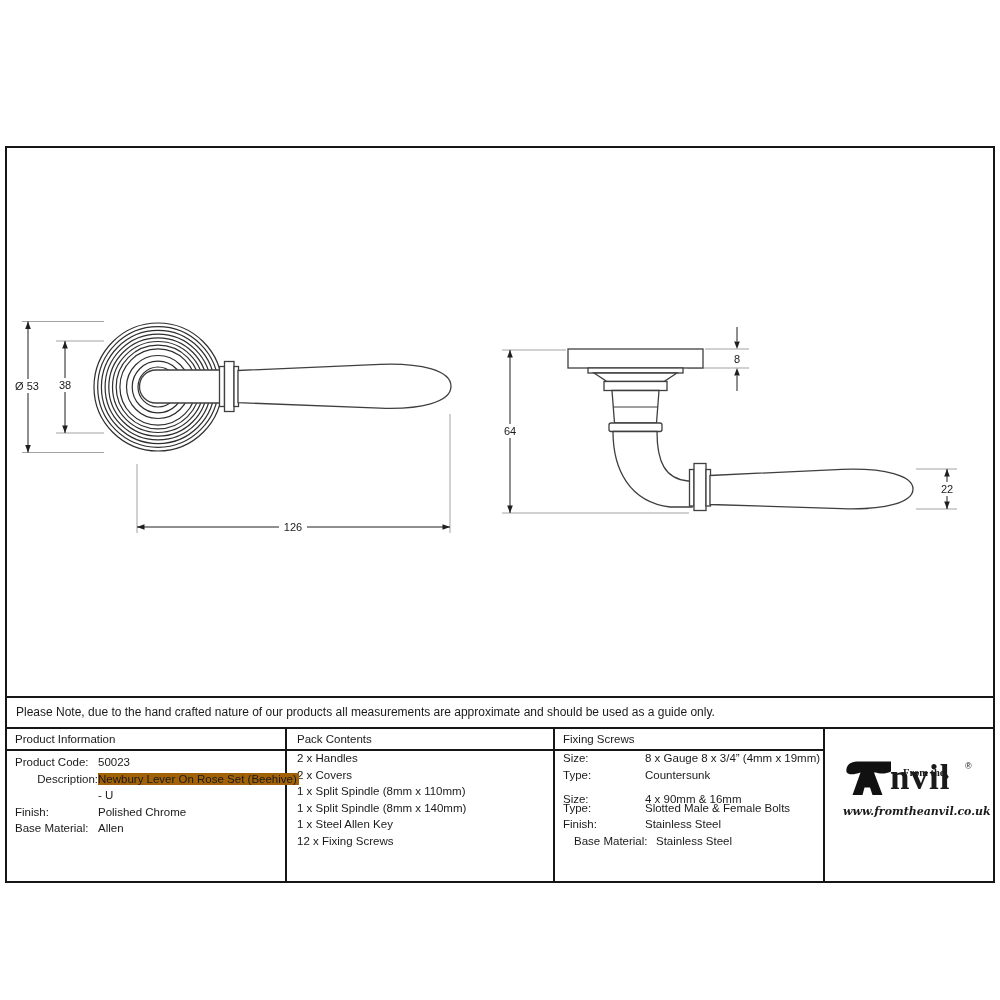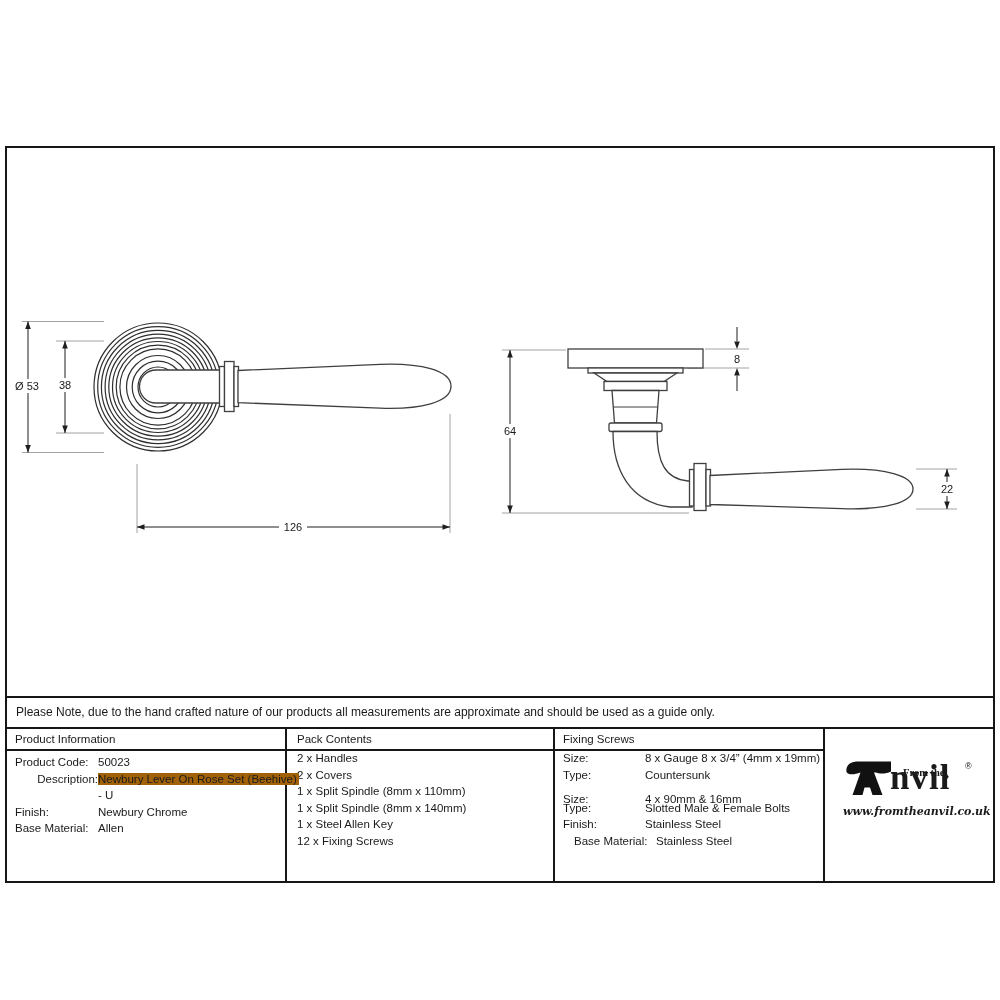--- a/index.html
+++ b/index.html
@@ -157,21 +157,21 @@
     <div class="trow" style="left:8px;top:26px;">
       <span class="lbl" style="width:83px;">Product Code:</span><span>50023</span>
     </div>
     <div class="trow" style="left:8px;top:42.5px;">
       <span class="lbl" style="width:83px;text-align:right;">Description:</span><span class="desc-over">Newbury Lever On Rose Set (Beehive)</span>
     </div>
     <div class="trow" style="left:91px;top:59px;">
       <span>- U</span>
     </div>
     <div class="trow" style="left:8px;top:75.5px;">
-      <span class="lbl" style="width:83px;">Finish:</span><span>Newbury Chrome</span>
+      <span class="lbl" style="width:83px;">Finish:</span><span>Polished Chrome</span>
     </div>
     <div class="trow" style="left:8px;top:92px;">
       <span class="lbl" style="width:83px;">Base Material:</span><span>Allen</span>
     </div>
 
     <div class="cellhdr" style="left:290px;">Pack Contents</div>
     <div class="trow" style="left:290px;top:22px;">2 x Handles</div>
     <div class="trow" style="left:290px;top:38.6px;">2 x Covers</div>
     <div class="trow" style="left:290px;top:55.2px;">1 x Split Spindle (8mm x 110mm)</div>
     <div class="trow" style="left:290px;top:71.8px;">1 x Split Spindle (8mm x 140mm)</div>

